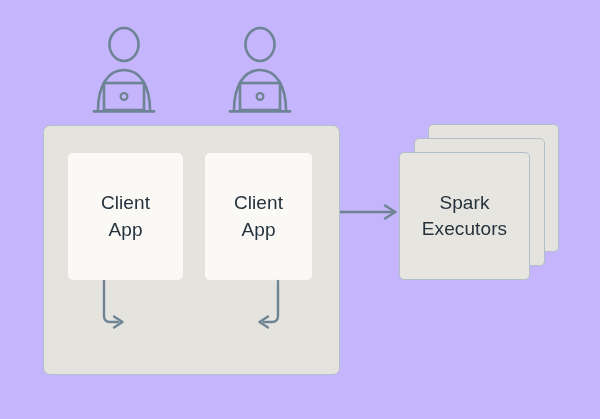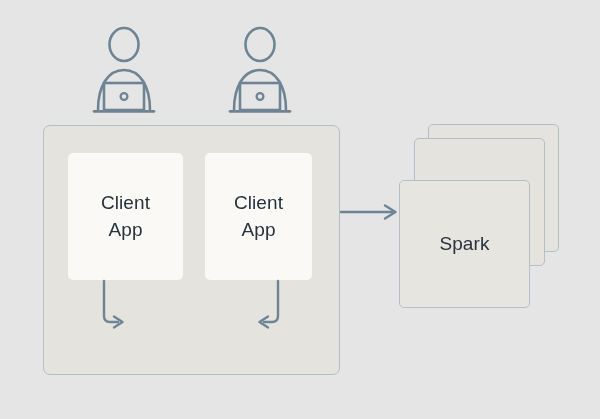--- a/index.html
+++ b/index.html
@@ -9,21 +9,21 @@
   body {
     width: 600px;
     height: 419px;
     overflow: hidden;
     font-family: "Liberation Sans", sans-serif;
   }
   #canvas {
     position: relative;
     width: 600px;
     height: 419px;
-    background: #e5e5e5;
+    background: #c4b5fd;
   }
 
   
   .person-icon {
     position: absolute;
     width: 76px;
     height: 88px;
   }
   .person-icon svg { display: block; }
 
@@ -96,21 +96,21 @@
     position: absolute;
     box-sizing: border-box;
     width: 131px;
     height: 128px;
     background: #e5e3de;
     border: 1.5px solid #b3bfc8;
     border-radius: 5px;
   }
   #exec-card-back  { left: 29px; top: 0px;  }
   #exec-card-mid   { left: 15px; top: 14px; }
-  #exec-card-front { left: 0px;  top: 28px; background: #e7e5e0; margin-top: 28px; }
+  #exec-card-front { left: 0px;  top: 28px; background: #e7e5e0; }
   #exec-card-front .exec-label {
     position: absolute;
     left: 0;
     top: 0;
     width: 100%;
     height: 100%;
     display: flex;
     flex-direction: column;
     align-items: center;
     justify-content: center;
@@ -176,17 +176,18 @@
       <path d="M385 205.4 L395.5 212 L385 218.6" stroke="#6e8494" stroke-width="2.4" fill="none" stroke-linecap="round" stroke-linejoin="round"></path>
     </g>
   </svg>
 
   <div id="executor-stack">
     <div class="exec-card" id="exec-card-back"></div>
     <div class="exec-card" id="exec-card-mid"></div>
     <div class="exec-card" id="exec-card-front">
       <div class="exec-label">
         <span class="ln">Spark</span>
+        <span class="ln">Executors</span>
       </div>
     </div>
   </div>
 
 </div>
 
 </body></html>

